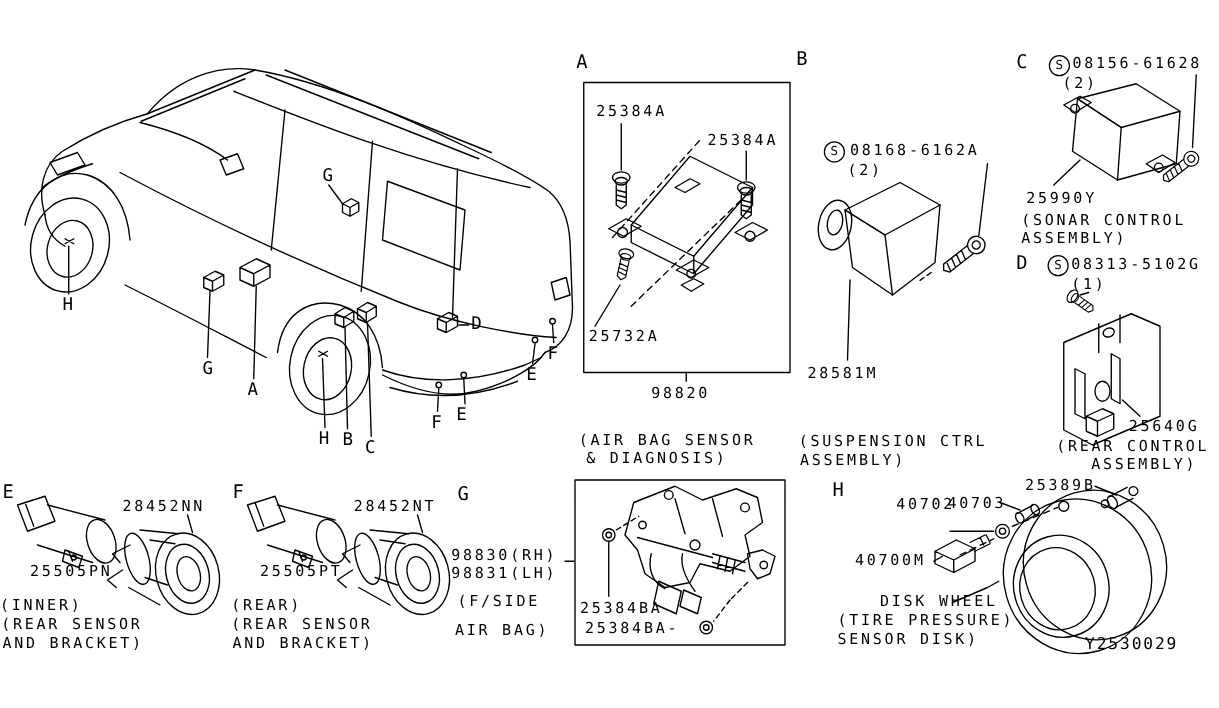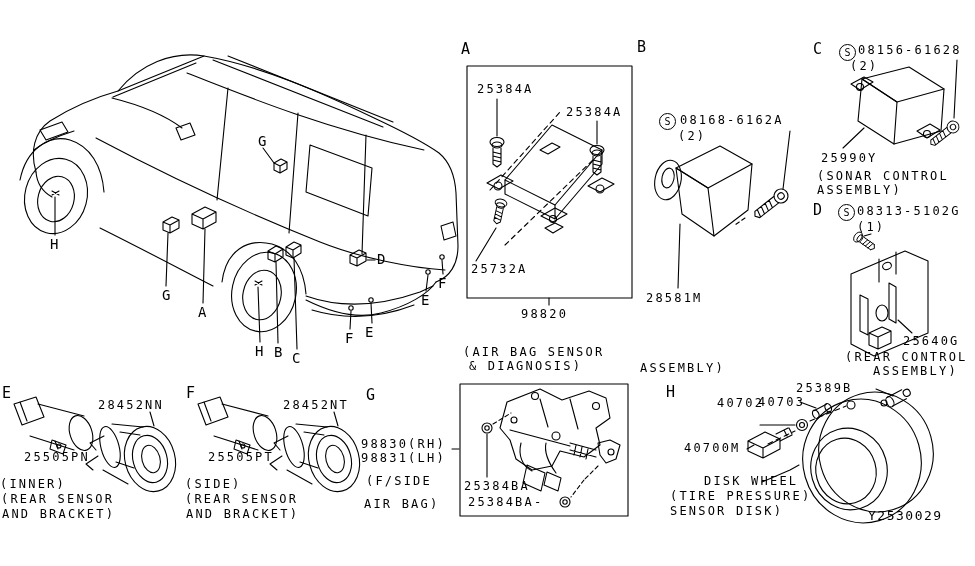--- a/index.html
+++ b/index.html
@@ -258,20 +258,21 @@
   <div class="lbl" style="left:566px;top:105px">25384A</div>
   <div class="lbl" style="left:471px;top:262px">25732A</div>
   <div class="lbl" style="left:521px;top:307px">98820</div>
   <div class="lbl" style="left:463px;top:345px">(AIR BAG SENSOR</div>
   <div class="lbl" style="left:469px;top:359px">&amp; DIAGNOSIS)</div>
 
   <div class="scircle" style="left:659px;top:113px">S</div>
   <div class="lbl" style="left:680px;top:113px">08168-6162A</div>
   <div class="lbl" style="left:678px;top:129px">(2)</div>
   <div class="lbl" style="left:646px;top:291px">28581M</div>
+  <div class="lbl" style="left:639px;top:346px">(SUSPENSION CTRL</div>
   <div class="lbl" style="left:640px;top:361px">ASSEMBLY)</div>
 
   <div class="scircle" style="left:839px;top:44px">S</div>
   <div class="lbl" style="left:858px;top:43px">08156-61628</div>
   <div class="lbl" style="left:850px;top:59px">(2)</div>
   <div class="lbl" style="left:821px;top:151px">25990Y</div>
   <div class="lbl" style="left:817px;top:169px">(SONAR CONTROL</div>
   <div class="lbl" style="left:817px;top:183px">ASSEMBLY)</div>
 
   <div class="scircle" style="left:838px;top:204px">S</div>
@@ -282,32 +283,32 @@
   <div class="lbl" style="left:873px;top:364px">ASSEMBLY)</div>
 
   <div class="lbl" style="left:98px;top:398px">28452NN</div>
   <div class="lbl" style="left:24px;top:450px">25505PN</div>
   <div class="lbl" style="left:0px;top:477px">(INNER)</div>
   <div class="lbl" style="left:1px;top:492px">(REAR SENSOR</div>
   <div class="lbl" style="left:2px;top:507px">AND BRACKET)</div>
 
   <div class="lbl" style="left:283px;top:398px">28452NT</div>
   <div class="lbl" style="left:208px;top:450px">25505PT</div>
-  <div class="lbl" style="left:185px;top:477px">(SIDE)</div>
+  <div class="lbl" style="left:185px;top:477px">(REAR)</div>
   <div class="lbl" style="left:185px;top:492px">(REAR SENSOR</div>
   <div class="lbl" style="left:186px;top:507px">AND BRACKET)</div>
 
   <div class="lbl" style="left:361px;top:437px">98830(RH)</div>
   <div class="lbl" style="left:361px;top:451px">98831(LH)</div>
   <div class="lbl" style="left:366px;top:474px">(F/SIDE</div>
   <div class="lbl" style="left:364px;top:497px">AIR BAG)</div>
   <div class="lbl" style="left:464px;top:479px">25384BA</div>
   <div class="lbl" style="left:468px;top:495px">25384BA-</div>
 
-  <div class="lbl" style="left:796px;top:381px">25389B</div>
+  <div class="lbl" style="left:820px;top:381px">25389B</div>
   <div class="lbl" style="left:758px;top:395px">40703</div>
   <div class="lbl" style="left:717px;top:396px">40702</div>
   <div class="lbl" style="left:684px;top:441px">40700M</div>
   <div class="lbl" style="left:704px;top:474px">DISK WHEEL</div>
   <div class="lbl" style="left:670px;top:489px">(TIRE PRESSURE)</div>
   <div class="lbl" style="left:670px;top:504px">SENSOR DISK)</div>
 
   <div class="footer-code" style="left:868px;top:508px">Y2530029</div>
 
 </div>

